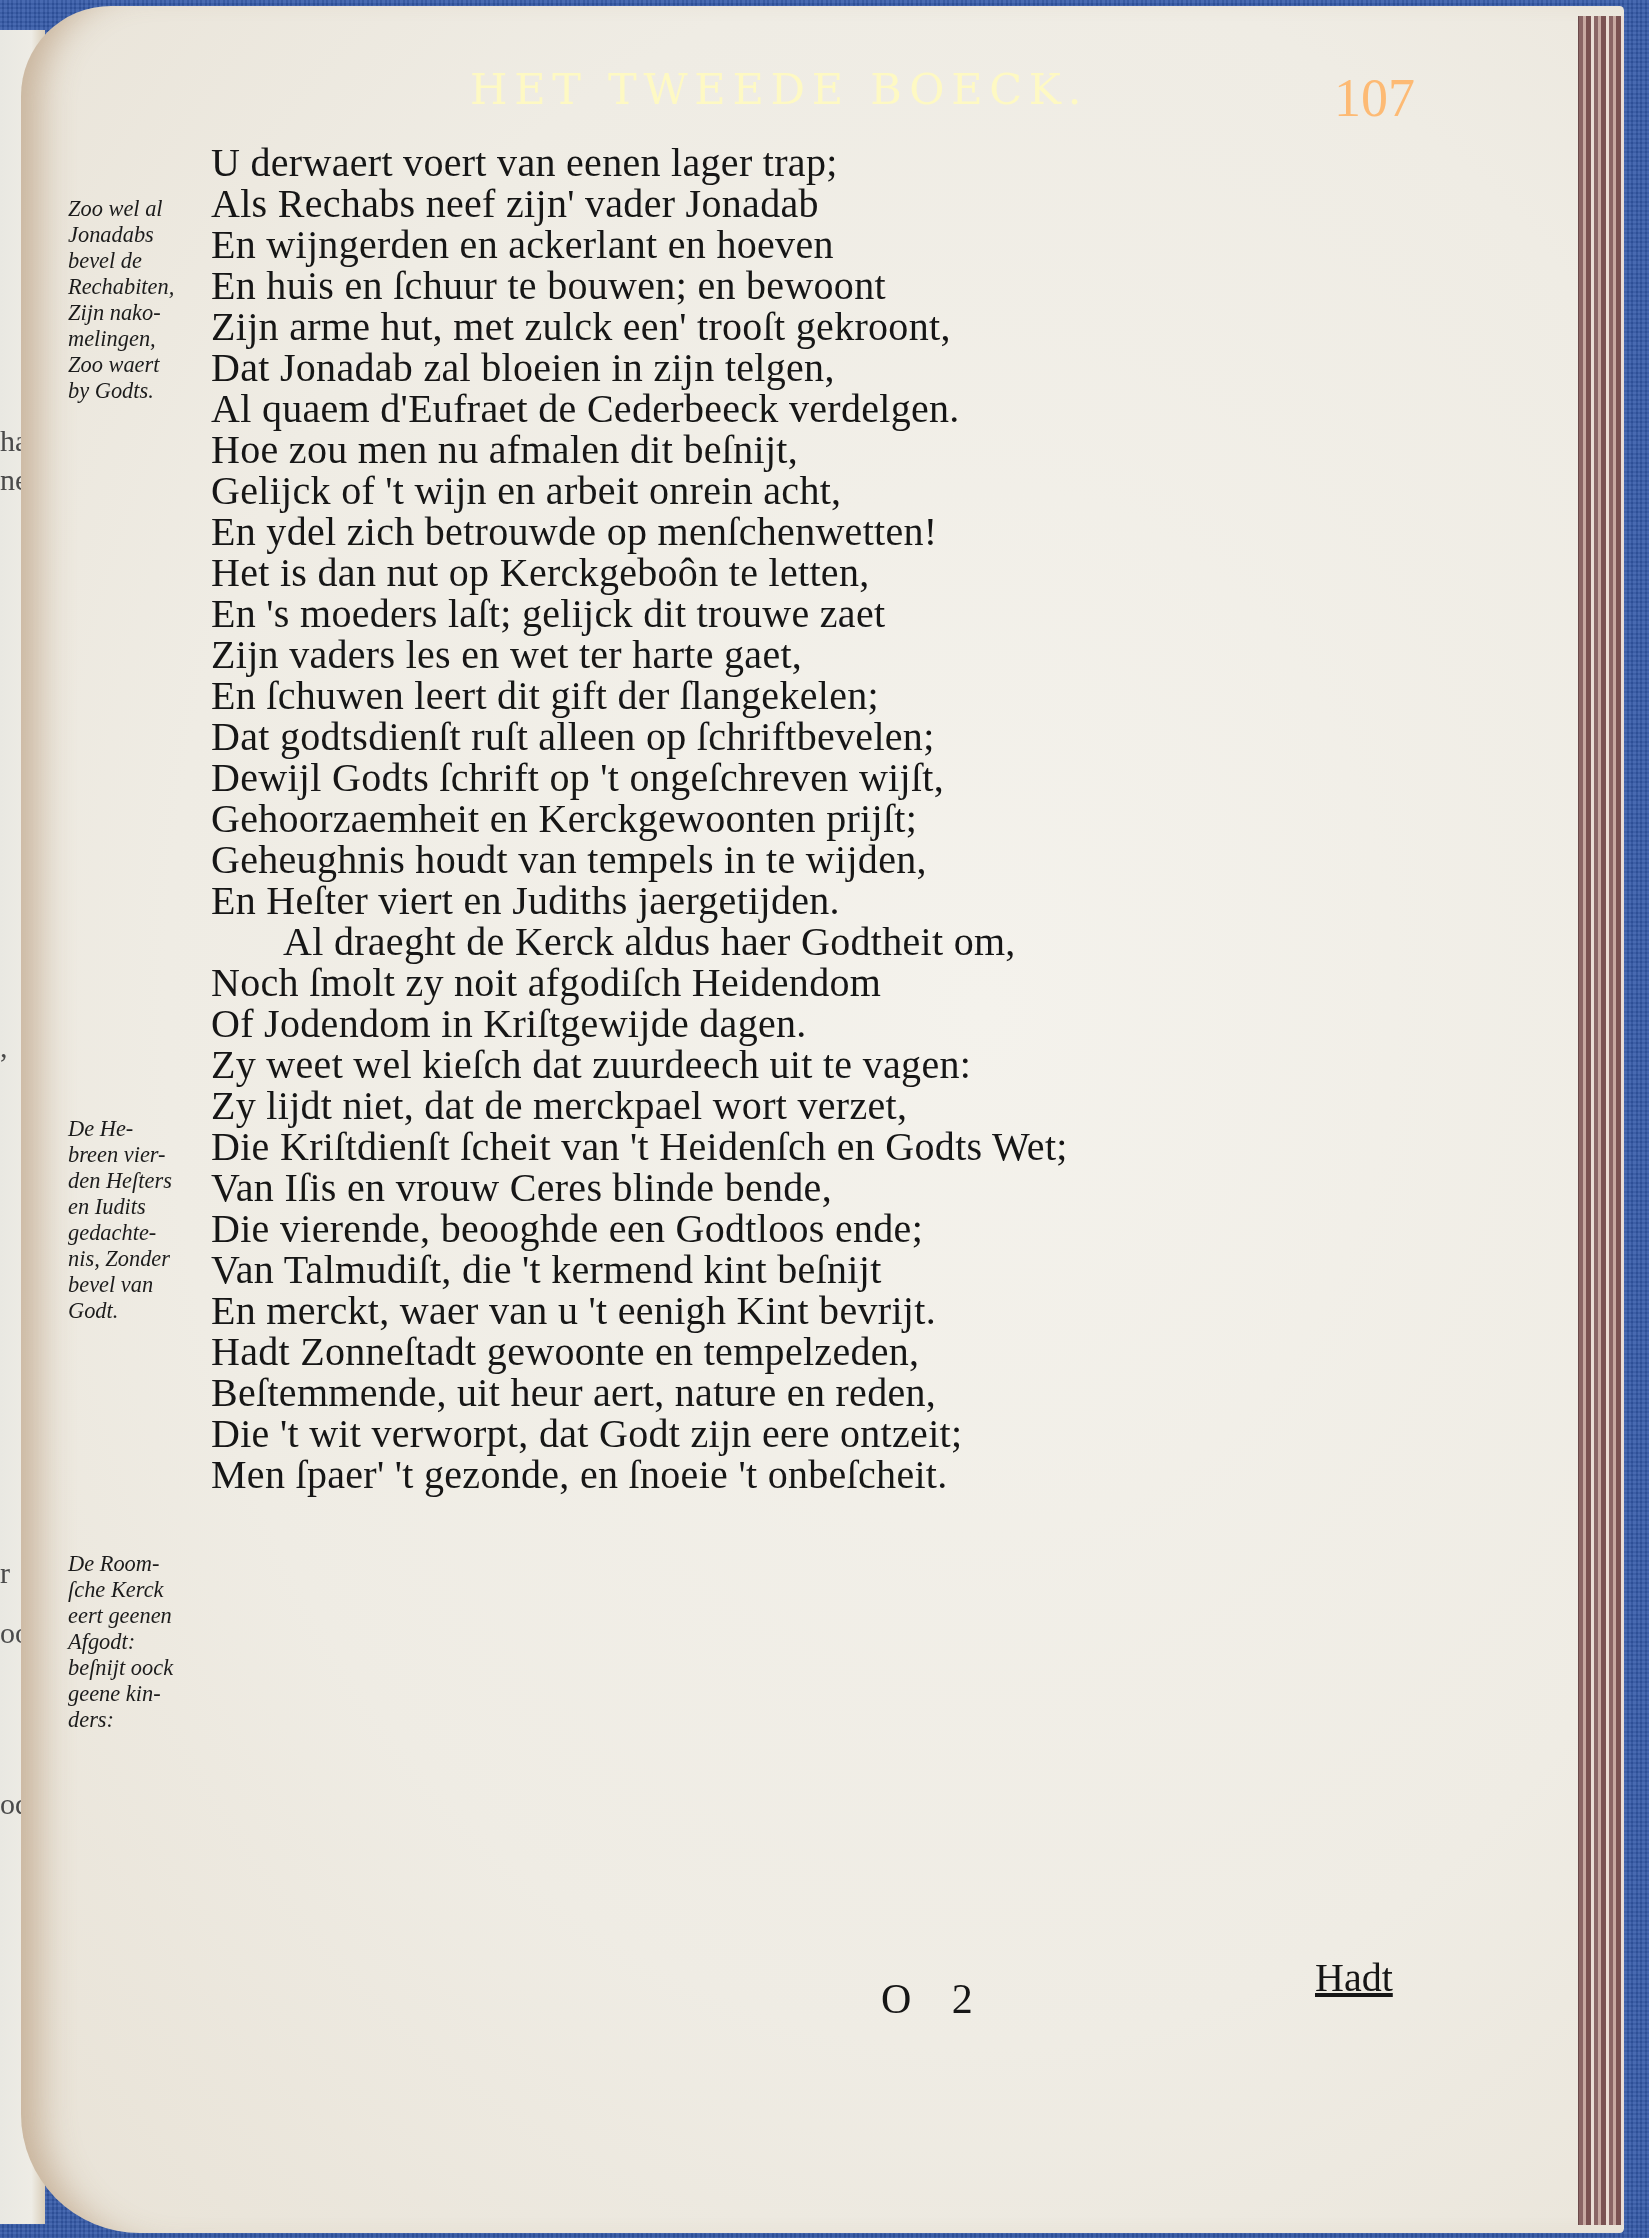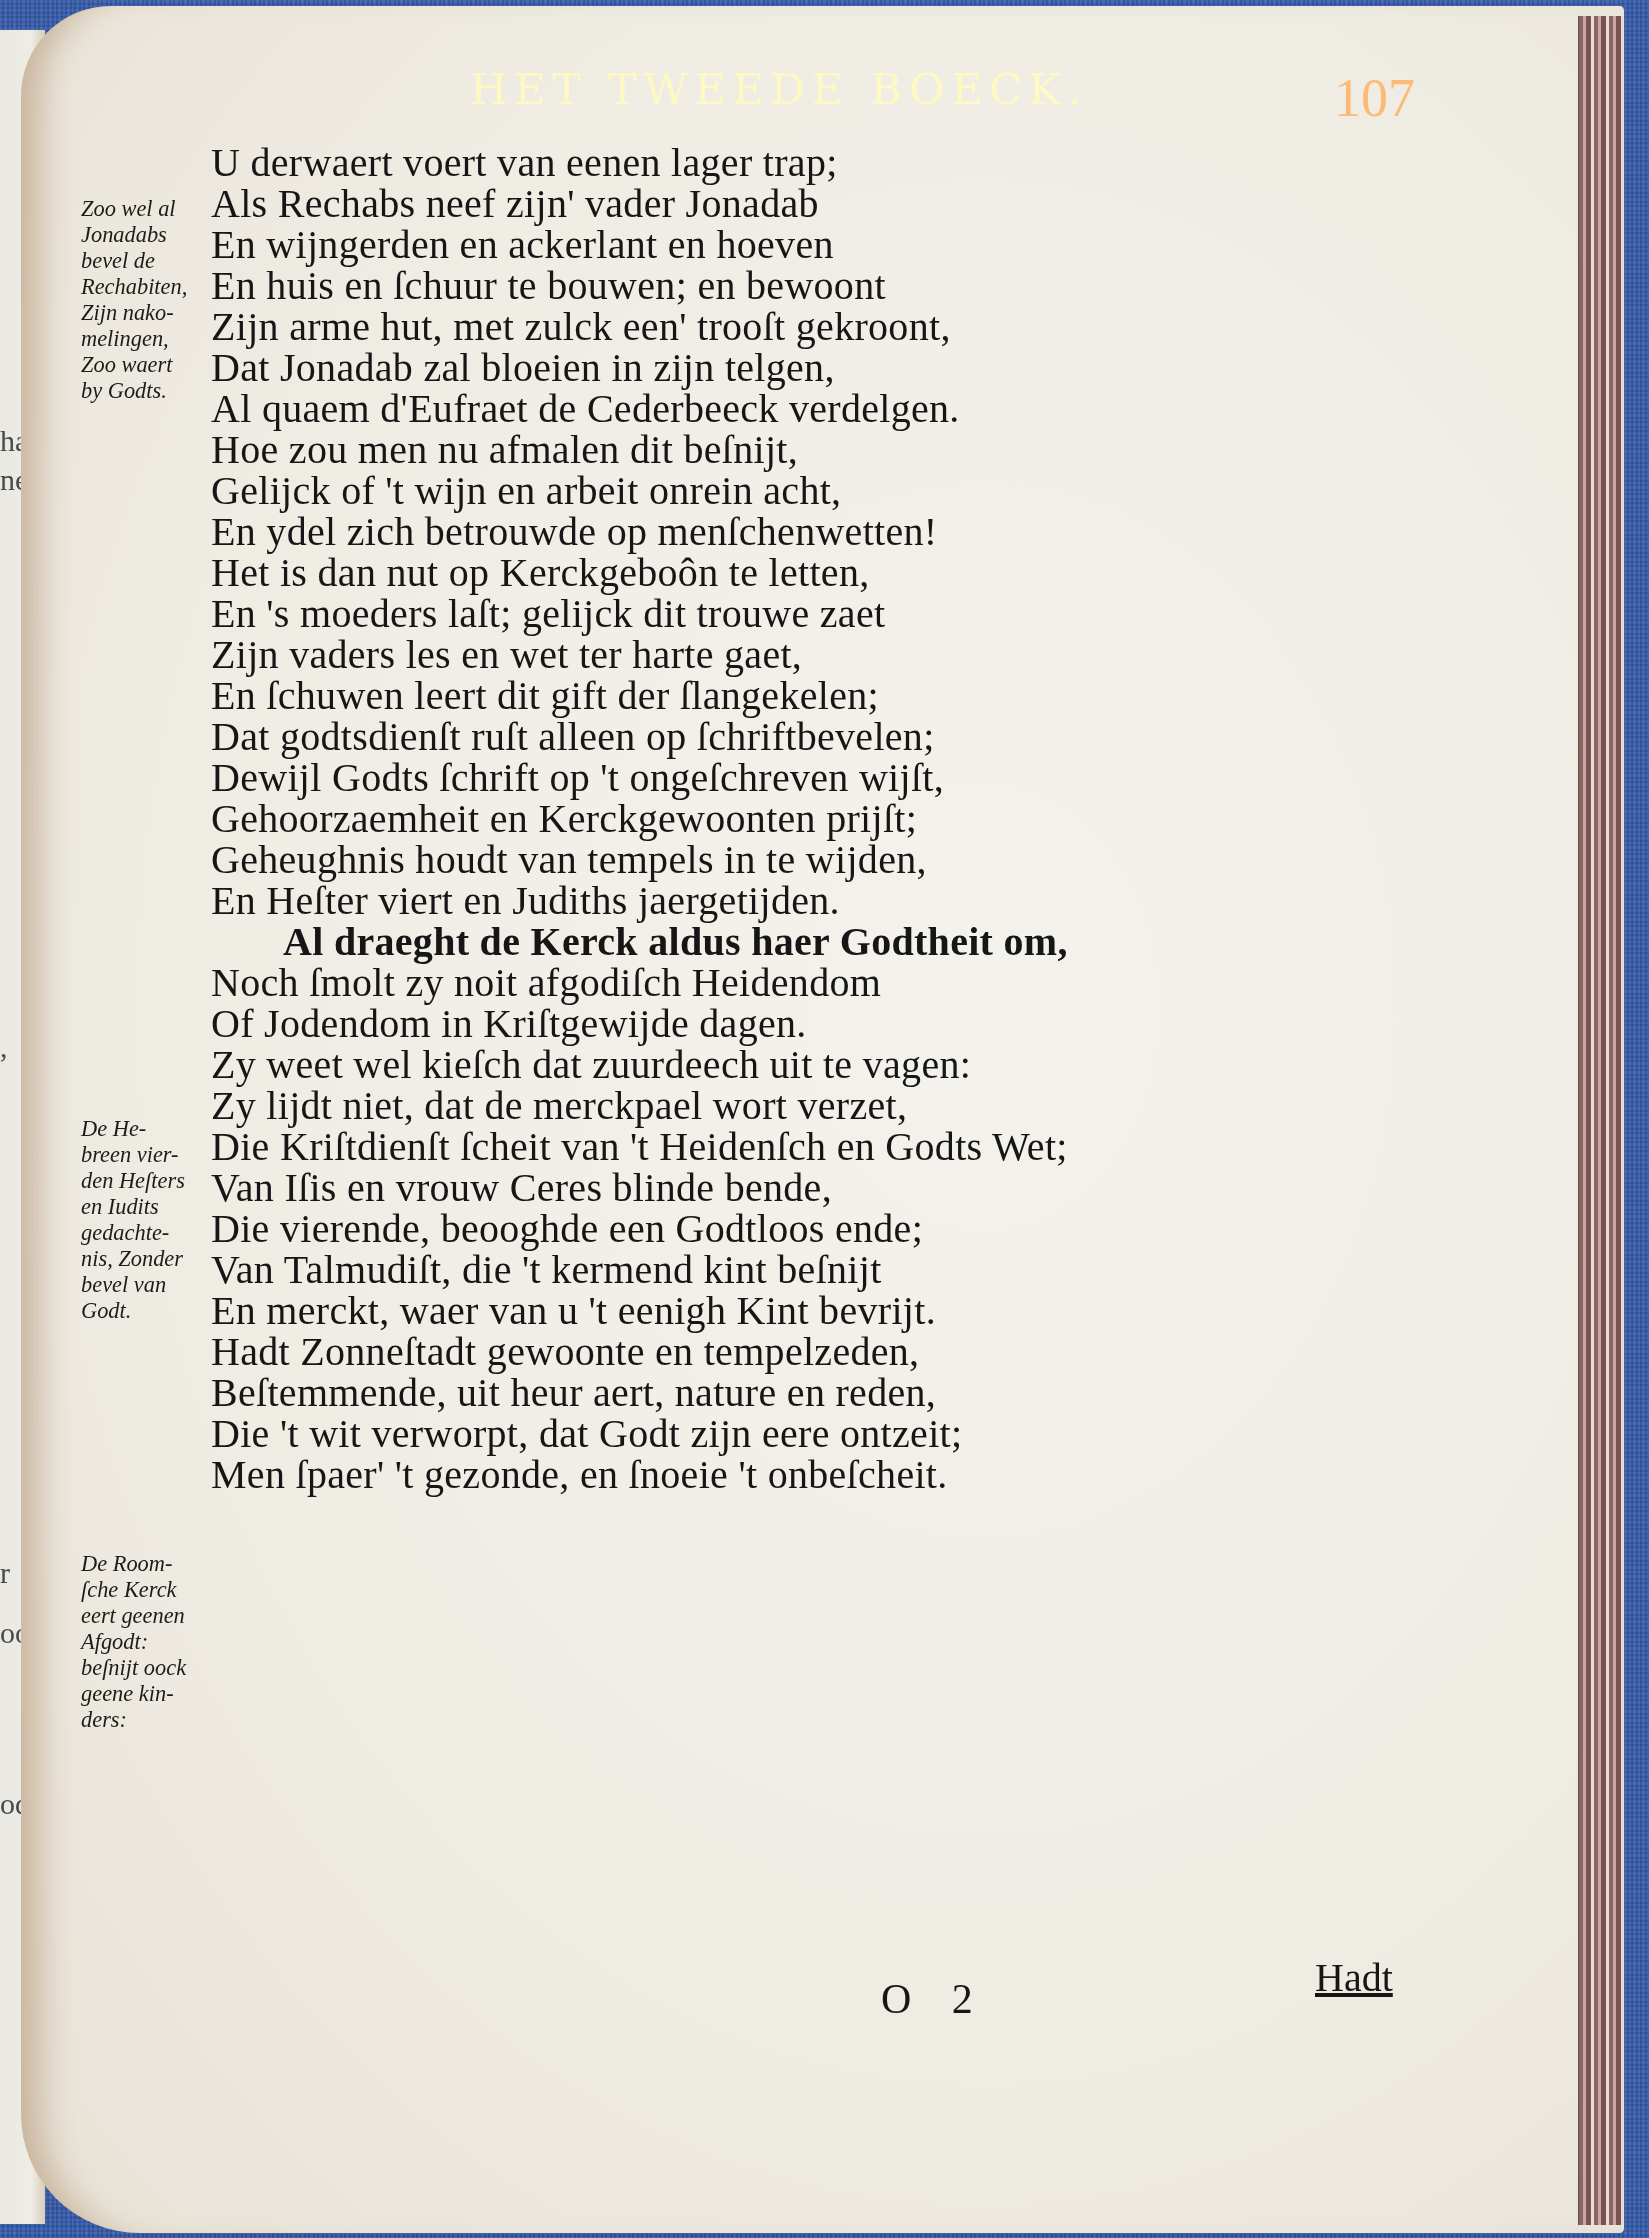--- a/index.html
+++ b/index.html
@@ -44,23 +44,23 @@
     font-size: 54px; color: #fdba74; font-style: normal;
   }
   .verse {
     position: absolute; left: 211px; top: 142px; width: 1239px;
     margin: 0; padding: 0; list-style: none;
   }
   .verse li {
     height: 41px; line-height: 41px; font-size: 40px; color: #161616;
     white-space: nowrap; letter-spacing: 0.3px;
   }
-  .verse li.indent { padding-left: 72px; font-weight: bold; }
+  .verse li.indent { padding-left: 72px; }
   .margin-note {
-    position: absolute; left: 81px; width: 149px;
+    position: absolute; left: 68px; width: 149px;
     font-style: italic; font-size: 22.4px; line-height: 26px; color: #1c1c1c;
   }
   .margin-note span { display: block; white-space: nowrap; }
   .signature {
     position: absolute; top: 1955px; left: 881px;
     font-size: 42px; letter-spacing: 15px; color: #161616; margin-top: 20px;
   }
   .catchword {
     position: absolute; top: 1954px; left: 1315px;
     font-size: 40px; color: #161616; text-decoration: underline;

